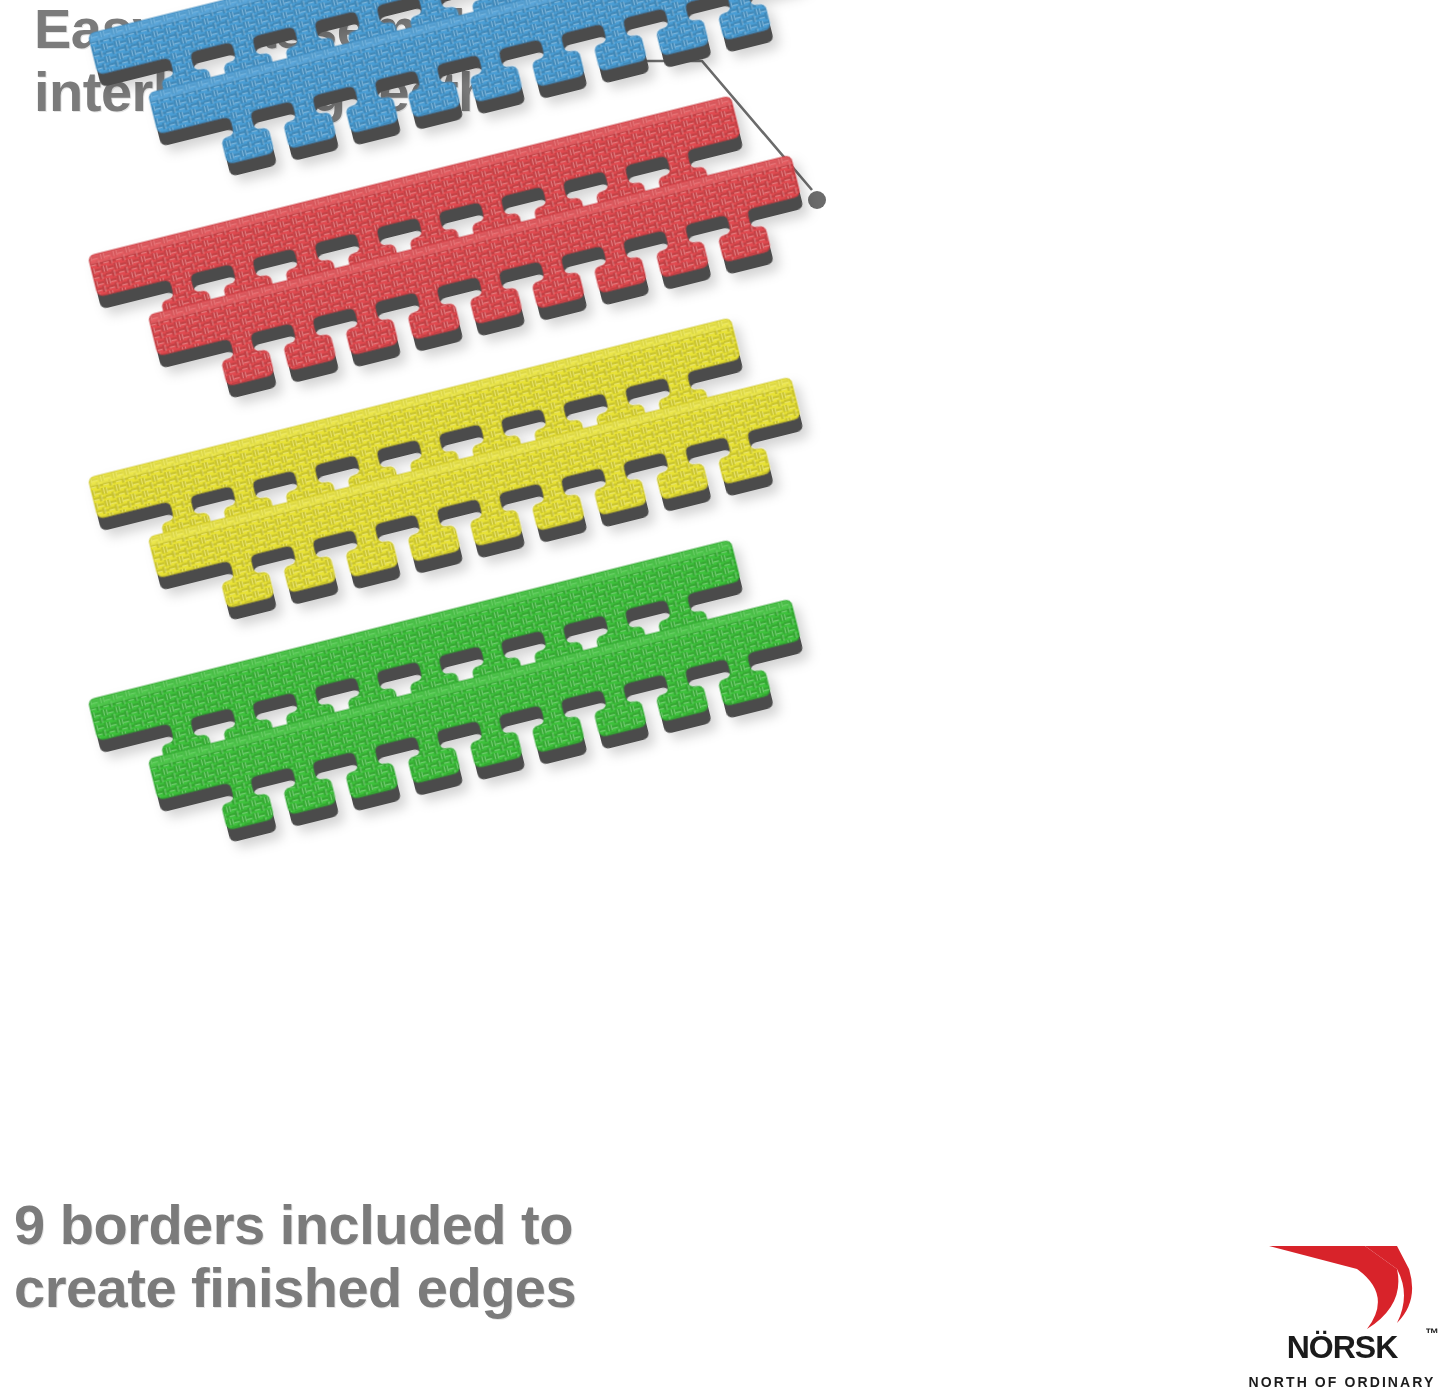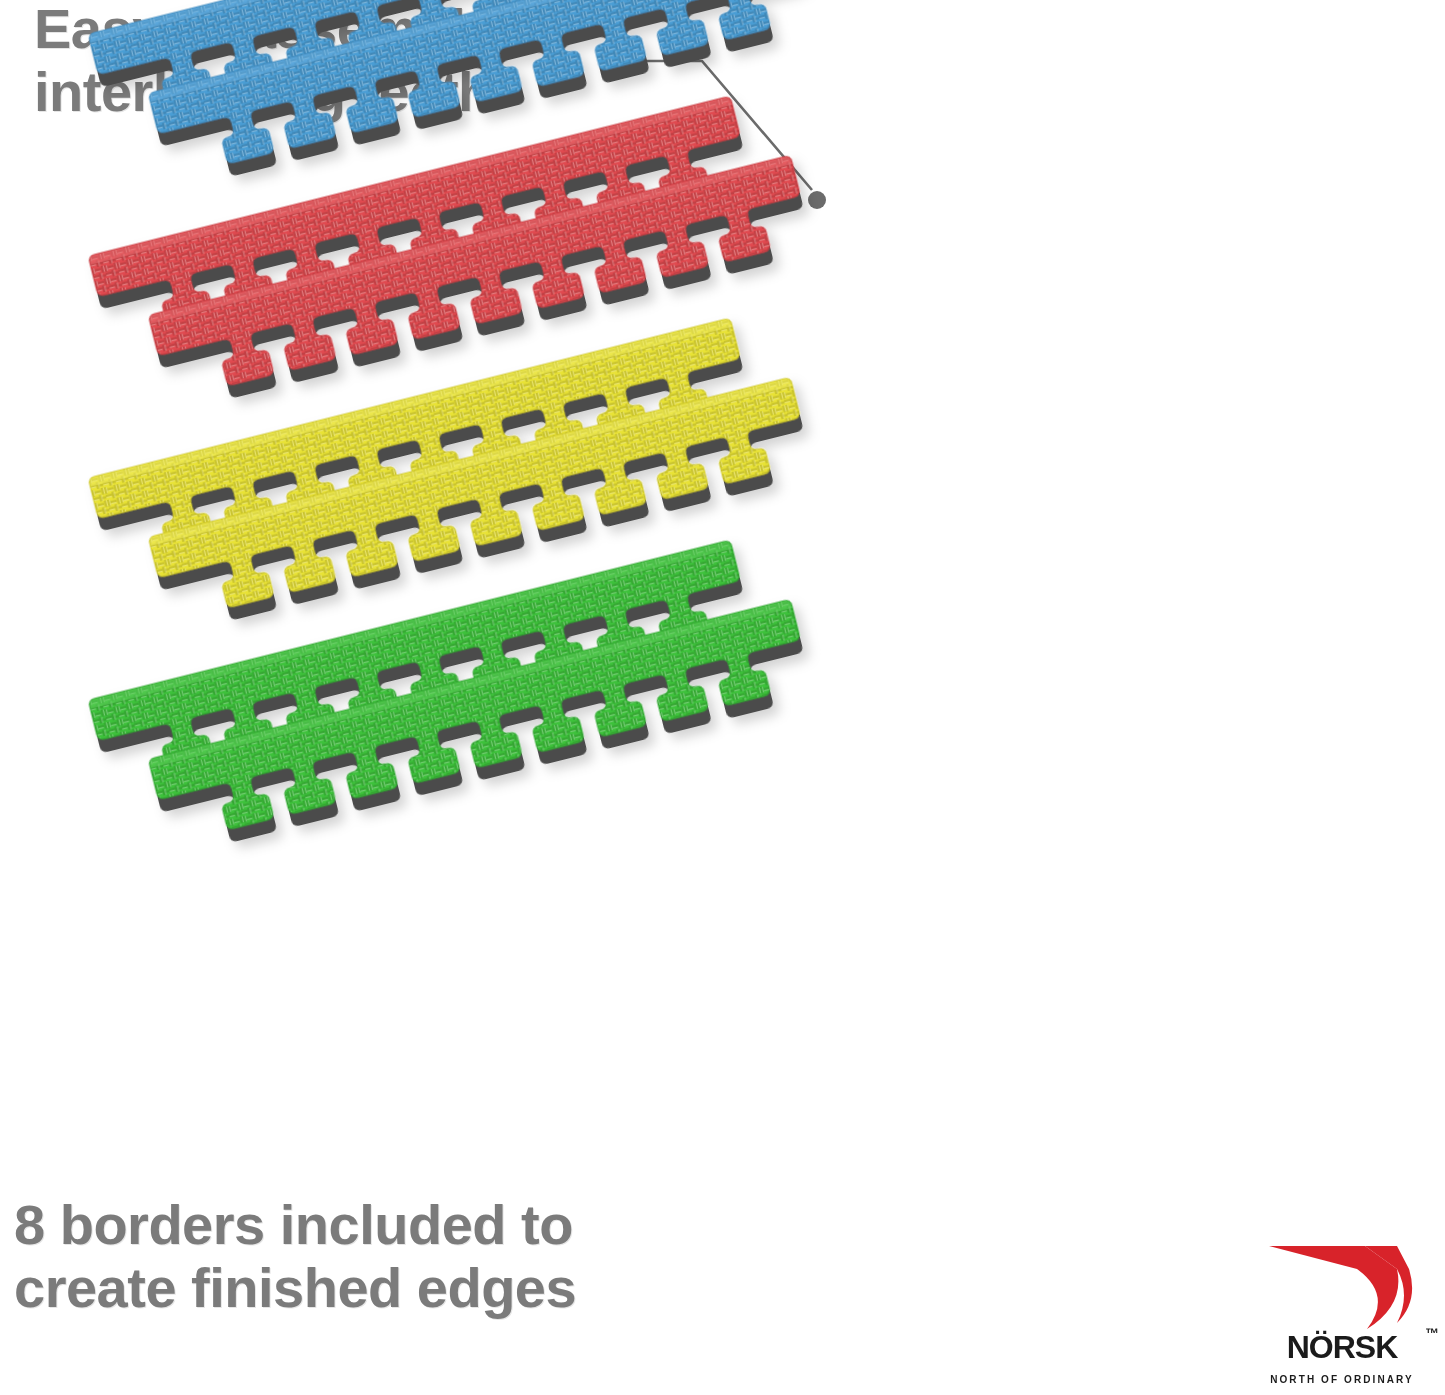--- a/index.html
+++ b/index.html
@@ -70,21 +70,21 @@
     font-size: 14px;
     font-weight: bold;
     color: #1b1b1b;
   }
   #logo-tagline {
     position: absolute;
     left: 0;
     top: 131px;
     width: 190px;
     text-align: center;
-    font-size: 10px;
+    font-size: 14px;
     font-weight: bold;
     color: #1b1b1b;
     letter-spacing: 2.1px;
   }
 </style>
 </head>
 <body>
 
 <div id="page" style="width: 1445px; height: 1395px; background: rgb(255, 255, 255);">
 
@@ -206,21 +206,21 @@
               <path d="M 7 0 L 655 0 Q 662 0 662 7 L 662 35 Q 662 42 655 42 L 613 42 Q 606 42 606 49 L 606 55 Q 606 62 613 62 L 613 62 Q 620 62 620 69 L 620 81 Q 620 88 613 88 L 579 88 Q 572 88 572 81 L 572 69 Q 572 62 579 62 L 579 62 Q 586 62 586 55 L 586 49 Q 586 42 579 42 L 549 42 Q 542 42 542 49 L 542 55 Q 542 62 549 62 L 549 62 Q 556 62 556 69 L 556 81 Q 556 88 549 88 L 515 88 Q 508 88 508 81 L 508 69 Q 508 62 515 62 L 515 62 Q 522 62 522 55 L 522 49 Q 522 42 515 42 L 485 42 Q 478 42 478 49 L 478 55 Q 478 62 485 62 L 485 62 Q 492 62 492 69 L 492 81 Q 492 88 485 88 L 451 88 Q 444 88 444 81 L 444 69 Q 444 62 451 62 L 451 62 Q 458 62 458 55 L 458 49 Q 458 42 451 42 L 421 42 Q 414 42 414 49 L 414 55 Q 414 62 421 62 L 421 62 Q 428 62 428 69 L 428 81 Q 428 88 421 88 L 387 88 Q 380 88 380 81 L 380 69 Q 380 62 387 62 L 387 62 Q 394 62 394 55 L 394 49 Q 394 42 387 42 L 357 42 Q 350 42 350 49 L 350 55 Q 350 62 357 62 L 357 62 Q 364 62 364 69 L 364 81 Q 364 88 357 88 L 323 88 Q 316 88 316 81 L 316 69 Q 316 62 323 62 L 323 62 Q 330 62 330 55 L 330 49 Q 330 42 323 42 L 293 42 Q 286 42 286 49 L 286 55 Q 286 62 293 62 L 293 62 Q 300 62 300 69 L 300 81 Q 300 88 293 88 L 259 88 Q 252 88 252 81 L 252 69 Q 252 62 259 62 L 259 62 Q 266 62 266 55 L 266 49 Q 266 42 259 42 L 229 42 Q 222 42 222 49 L 222 55 Q 222 62 229 62 L 229 62 Q 236 62 236 69 L 236 81 Q 236 88 229 88 L 195 88 Q 188 88 188 81 L 188 69 Q 188 62 195 62 L 195 62 Q 202 62 202 55 L 202 49 Q 202 42 195 42 L 165 42 Q 158 42 158 49 L 158 55 Q 158 62 165 62 L 165 62 Q 172 62 172 69 L 172 81 Q 172 88 165 88 L 131 88 Q 124 88 124 81 L 124 69 Q 124 62 131 62 L 131 62 Q 138 62 138 55 L 138 49 Q 138 42 131 42 L 101 42 Q 94 42 94 49 L 94 55 Q 94 62 101 62 L 101 62 Q 108 62 108 69 L 108 81 Q 108 88 101 88 L 67 88 Q 60 88 60 81 L 60 69 Q 60 62 67 62 L 67 62 Q 74 62 74 55 L 74 49 Q 74 42 67 42 L 7 42 Q 0 42 0 35 L 0 7 Q 0 0 7 0 Z"></path>
             </clipPath>
             <rect x="-6" y="-6" width="674" height="100" fill="url(#weave)" clip-path="url(#clip-green-1)"></rect>
             <rect x="0" y="0" width="662" height="9" fill="#5fd05c" fill-opacity="0.5" clip-path="url(#clip-green-1)"></rect>
             <path d="M 7 0 L 655 0 Q 662 0 662 7 L 662 35 Q 662 42 655 42 L 613 42 Q 606 42 606 49 L 606 55 Q 606 62 613 62 L 613 62 Q 620 62 620 69 L 620 81 Q 620 88 613 88 L 579 88 Q 572 88 572 81 L 572 69 Q 572 62 579 62 L 579 62 Q 586 62 586 55 L 586 49 Q 586 42 579 42 L 549 42 Q 542 42 542 49 L 542 55 Q 542 62 549 62 L 549 62 Q 556 62 556 69 L 556 81 Q 556 88 549 88 L 515 88 Q 508 88 508 81 L 508 69 Q 508 62 515 62 L 515 62 Q 522 62 522 55 L 522 49 Q 522 42 515 42 L 485 42 Q 478 42 478 49 L 478 55 Q 478 62 485 62 L 485 62 Q 492 62 492 69 L 492 81 Q 492 88 485 88 L 451 88 Q 444 88 444 81 L 444 69 Q 444 62 451 62 L 451 62 Q 458 62 458 55 L 458 49 Q 458 42 451 42 L 421 42 Q 414 42 414 49 L 414 55 Q 414 62 421 62 L 421 62 Q 428 62 428 69 L 428 81 Q 428 88 421 88 L 387 88 Q 380 88 380 81 L 380 69 Q 380 62 387 62 L 387 62 Q 394 62 394 55 L 394 49 Q 394 42 387 42 L 357 42 Q 350 42 350 49 L 350 55 Q 350 62 357 62 L 357 62 Q 364 62 364 69 L 364 81 Q 364 88 357 88 L 323 88 Q 316 88 316 81 L 316 69 Q 316 62 323 62 L 323 62 Q 330 62 330 55 L 330 49 Q 330 42 323 42 L 293 42 Q 286 42 286 49 L 286 55 Q 286 62 293 62 L 293 62 Q 300 62 300 69 L 300 81 Q 300 88 293 88 L 259 88 Q 252 88 252 81 L 252 69 Q 252 62 259 62 L 259 62 Q 266 62 266 55 L 266 49 Q 266 42 259 42 L 229 42 Q 222 42 222 49 L 222 55 Q 222 62 229 62 L 229 62 Q 236 62 236 69 L 236 81 Q 236 88 229 88 L 195 88 Q 188 88 188 81 L 188 69 Q 188 62 195 62 L 195 62 Q 202 62 202 55 L 202 49 Q 202 42 195 42 L 165 42 Q 158 42 158 49 L 158 55 Q 158 62 165 62 L 165 62 Q 172 62 172 69 L 172 81 Q 172 88 165 88 L 131 88 Q 124 88 124 81 L 124 69 Q 124 62 131 62 L 131 62 Q 138 62 138 55 L 138 49 Q 138 42 131 42 L 101 42 Q 94 42 94 49 L 94 55 Q 94 62 101 62 L 101 62 Q 108 62 108 69 L 108 81 Q 108 88 101 88 L 67 88 Q 60 88 60 81 L 60 69 Q 60 62 67 62 L 67 62 Q 74 62 74 55 L 74 49 Q 74 42 67 42 L 7 42 Q 0 42 0 35 L 0 7 Q 0 0 7 0 Z" fill="none" stroke="#2ea32e" stroke-width="1.4" stroke-opacity="0.55"></path>
           </g>
         </g>
       </g>
   </svg>
 
-  <div id="footnote" class="callout-text" style="color: rgb(123, 123, 123);">8 borders included to
+  <div id="footnote" class="callout-text" style="color: rgb(123, 123, 123);">9 borders included to
 create finished edges</div>
 
   <div id="logo">
     <svg width="190" height="92" viewBox="0 0 190 92">
       <g id="swoosh-group">
         <path id="swoosh-a" d="M22 3 L118 3 L150 26 Q128 26 110 26 Z" fill="#d8232a"></path>
         <path id="swoosh-b" d="M118 3 L150 3 L162 26 Q140 26 150 26 Z" fill="#d8232a"></path>
         <path id="swoosh-c" d="M150 26 Q158 62 120 86 Q146 52 110 26 Z" fill="#d8232a"></path>
         <path id="swoosh-d" d="M162 26 Q172 58 150 80 Q164 52 150 26 Z" fill="#d8232a"></path>
       </g>

